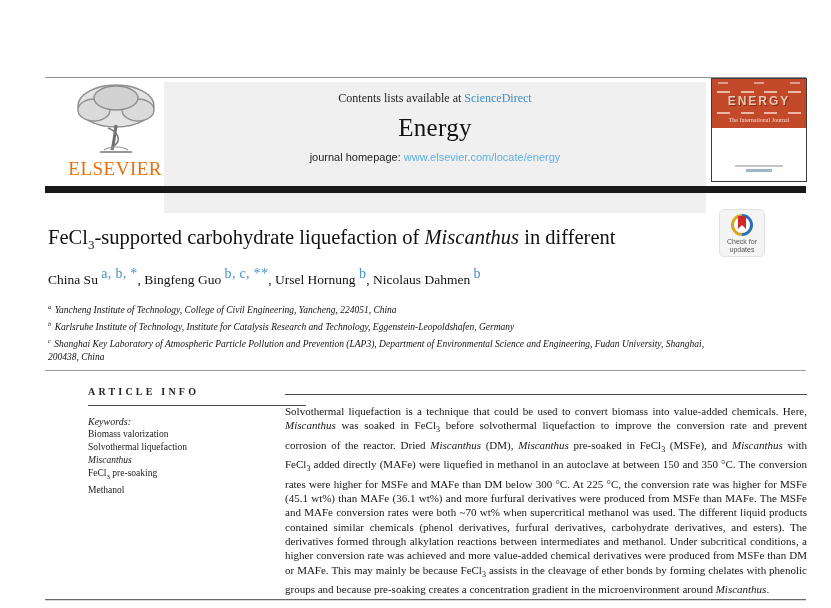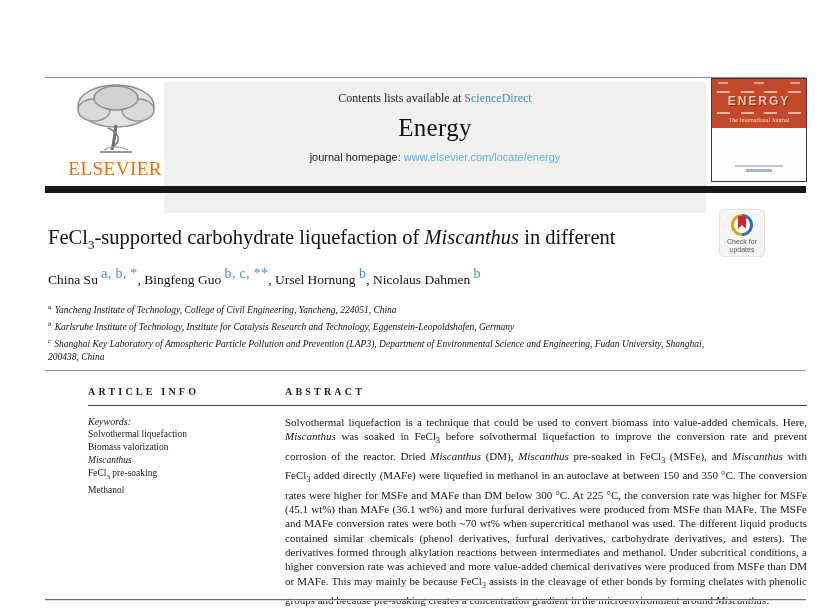--- a/index.html
+++ b/index.html
@@ -164,28 +164,27 @@
     <div><sup>b</sup><span> Karlsruhe Institute of Technology, Institute for Catalysis Research and Technology, Eggenstein-Leopoldshafen, Germany</span></div>
     <div><sup>c</sup><span> Shanghai Key Laboratory of Atmospheric Particle Pollution and Prevention (LAP3), Department of Environmental Science and Engineering, Fudan University, Shanghai, 200438, China</span></div>
   </div>
 
   <div class="rule-mid"></div>
 
   <div class="left-col">
     <div class="section-heading">ARTICLE INFO</div>
     <div class="heading-rule"></div>
     <div class="keywords-label">Keywords:</div>
+    <div class="kw"><span>Biomass valorization</span></div>
     <div class="kw"><span>Solvothermal liquefaction</span></div>
-    <div class="kw"><span>Biomass valorization</span></div>
     <div class="kw"><i>Miscanthus</i></div>
     <div class="kw"><span>FeCl</span><sub>3</sub><span> pre-soaking</span></div>
     <div class="kw"><span>Methanol</span></div>
   </div>
 
   <div class="right-col">
-    <div class="section-heading">ABSTRACT</div>
     <div class="heading-rule"></div>
     <div class="abstract-body"><span>Solvothermal liquefaction is a technique that could be used to convert biomass into value-added chemicals. Here, </span><i>Miscanthus</i><span> was soaked in FeCl</span><sub>3</sub><span> before solvothermal liquefaction to improve the conversion rate and prevent corrosion of the reactor. Dried </span><i>Miscanthus</i><span> (DM), </span><i>Miscanthus</i><span> pre-soaked in FeCl</span><sub>3</sub><span> (MSFe), and </span><i>Miscanthus</i><span> with FeCl</span><sub>3</sub><span> added directly (MAFe) were liquefied in methanol in an autoclave at between 150 and 350 °C. The conversion rates were higher for MSFe and MAFe than DM below 300 °C. At 225 °C, the conversion rate was higher for MSFe (45.1 wt%) than MAFe (36.1 wt%) and more furfural derivatives were produced from MSFe than MAFe. The MSFe and MAFe conversion rates were both ~70 wt% when supercritical methanol was used. The different liquid products contained similar chemicals (phenol derivatives, furfural derivatives, carbohydrate derivatives, and esters). The derivatives formed through alkylation reactions between intermediates and methanol. Under subcritical conditions, a higher conversion rate was achieved and more value-added chemical derivatives were produced from MSFe than DM or MAFe. This may mainly be because FeCl</span><sub>3</sub><span> assists in the cleavage of ether bonds by forming chelates with phenolic groups and because pre-soaking creates a concentration gradient in the microenvironment around </span><i>Miscanthus</i><span>.</span></div>
   </div>
 
   <div class="rule-bottom"></div>
 
 </div>
 
 </body></html>

